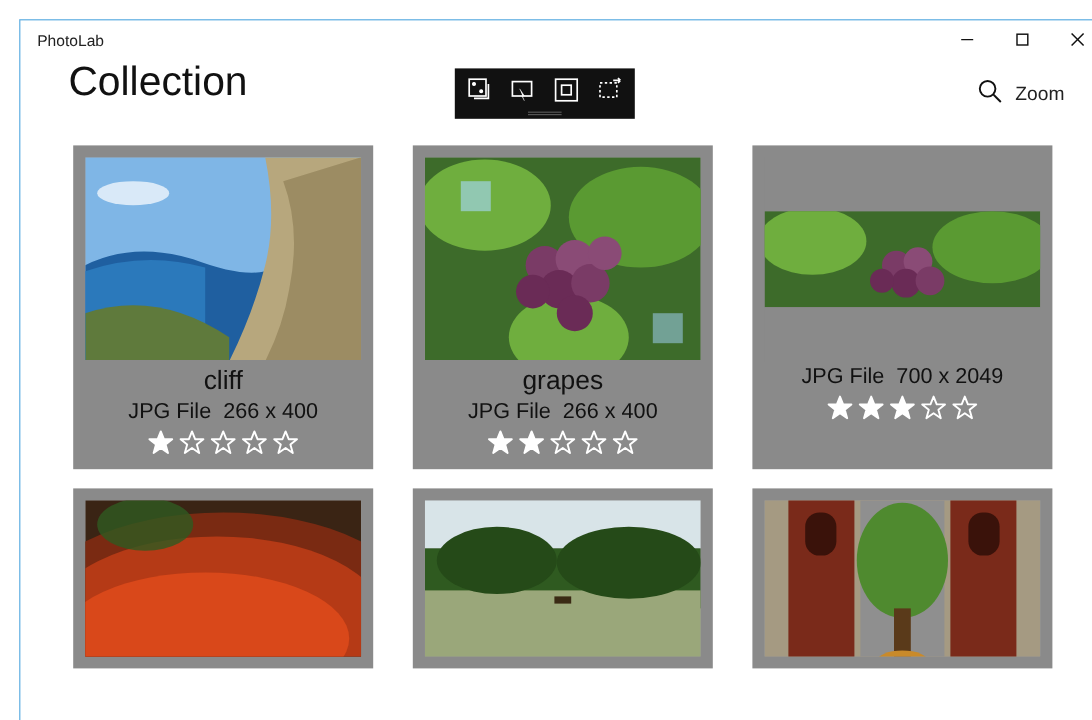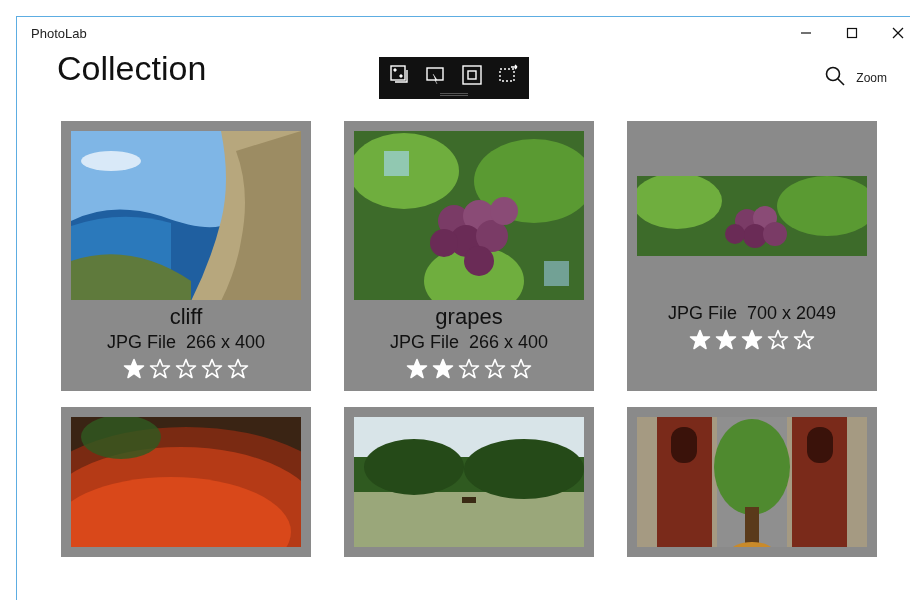--- a/index.html
+++ b/index.html
@@ -28,21 +28,21 @@
   }
   .tool-btn svg { stroke: #fff; fill: none; }
   .toolbar-grip {
     position: absolute; bottom: 3px; left: 50%; transform: translateX(-50%);
     width: 28px; height: 3px; border-top: 1px solid #555; border-bottom: 1px solid #555;
   }
   .zoom {
     position: absolute; right: 34px; top: 16px; display: flex; align-items: center; gap: 10px;
   }
   .zoom svg { stroke: #111; fill: none; }
-  .zoom-label { font-size: 12px; color: #222; }
+  .zoom-label { font-size: 16px; color: #222; }
   .gallery {
     position: absolute; top: 104px; left: 0; right: 0; bottom: 0; overflow: hidden;
     padding: 0 44px;
   }
   .grid {
     display: grid; grid-template-columns: repeat(3, 250px); gap: 16px; justify-content: space-between;
   }
   .card {
     background: #8a8a8a; padding: 10px; display: flex; flex-direction: column; align-items: center;
     height: 270px;

